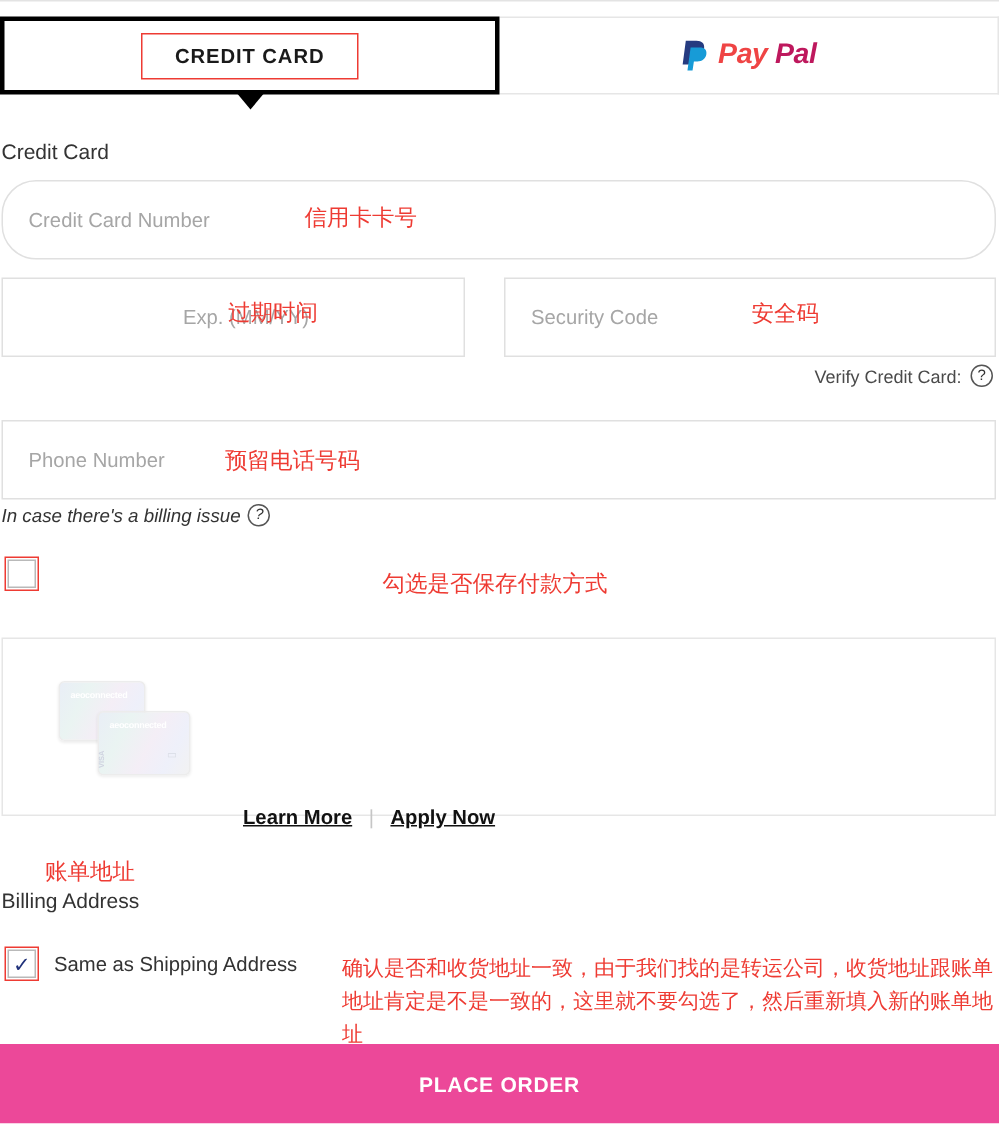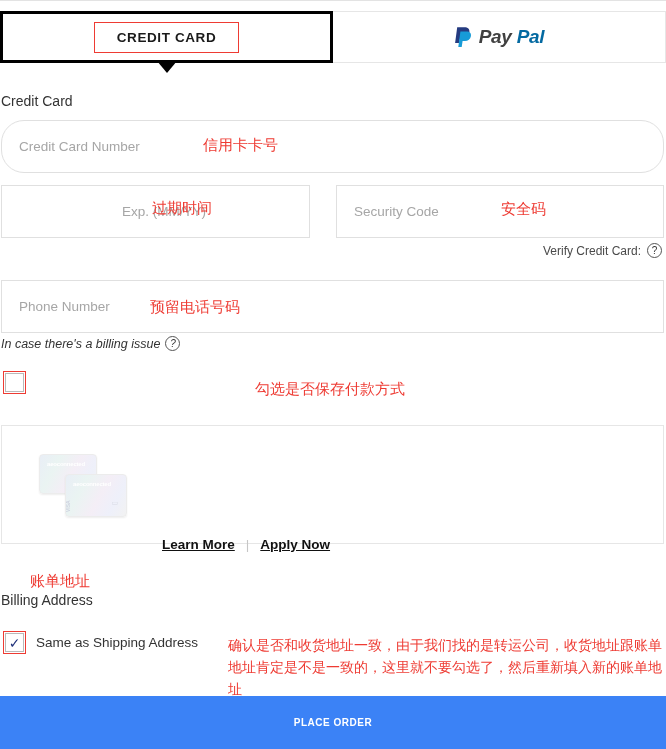--- a/index.html
+++ b/index.html
@@ -63,22 +63,22 @@
     height: 52px;
     border: 1px solid #e6e6e6;
     border-left: none;
     background: #ffffff;
     display: flex;
     align-items: center;
     justify-content: center;
   }
   .pp-logo { display: flex; align-items: center; gap: 5px; }
   .pp-word { font-size: 19px; font-weight: 700; font-style: italic; letter-spacing: -0.3px; }
-  .pp-pay { color: #404040; }
-  .pp-pal { color: #0369a1; }
+  .pp-pay { color: #ef4444; }
+  .pp-pal { color: #be185d; }
 
   
   .sec-title {
     position: absolute;
     font-size: 14px;
     color: #333333;
   }
   #cc-heading { top: 93px; left: 1px; }
   #billing-heading { top: 592px; left: 1px; }
 
@@ -227,24 +227,24 @@
     text-decoration: underline;
     font-weight: 600;
   }
   .promo-sep { color: #c6c6c6; }
 
   
   .place-order {
     position: absolute;
     bottom: 0; left: 0;
     width: 666px; height: 53px;
-    background: #3b82f6;
+    background: #ec4899;
     border: none;
     color: #ffffff;
-    font-size: 10px;
+    font-size: 14px;
     font-weight: 700;
     letter-spacing: 0.5px;
     font-family: "Liberation Sans", sans-serif;
     cursor: pointer;
   }
 
   
   .annot {
     position: absolute;
     color: #ee3b33;

